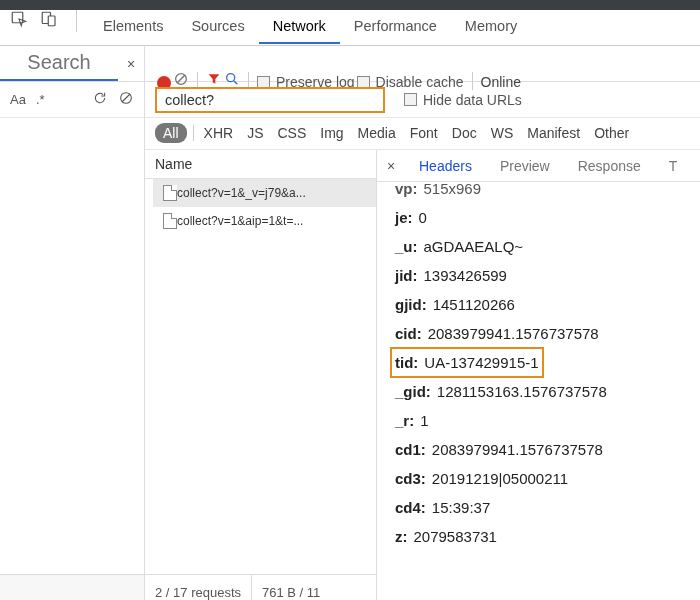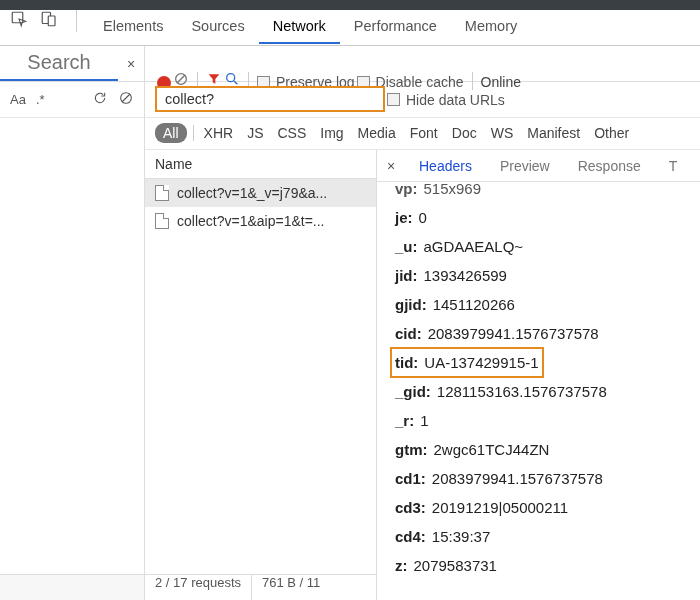--- a/index.html
+++ b/index.html
@@ -23,36 +23,36 @@
   .checkbox { width: 13px; height: 13px; border: 1px solid #888; background: #f2f2f2; }
   .inner { display: flex; height: calc(600px - 10px - 36px - 36px); }
   .searchcol {
     width: 145px; border-right: 1px solid #ddd;
     display: flex; flex-direction: column;
   }
   .search-opts { display: flex; align-items: center; gap: 10px; padding: 8px 10px; height: 36px; border-bottom: 1px solid #e7e7e7; color: #555; font-size: 13px; }
   .search-opts svg { width: 16px; height: 16px; stroke: #555; fill: none; stroke-width: 1.6; }
   .search-bottom { margin-top: auto; border-top: 1px solid #ddd; height: 26px; background: #f7f7f7; }
   .maincol { flex: 1; display: flex; flex-direction: column; min-width: 0; }
-  .filterrow { display: flex; gap: 2px; padding: 4px 10px; height: 36px; border-bottom: 1px solid #e7e7e7; }
+  .filterrow { display: flex; align-items: center; gap: 19px; padding: 4px 10px; height: 36px; border-bottom: 1px solid #e7e7e7; }
   .filter-input {
     width: 230px; height: 26px; border: 2px solid #e58a1f; padding: 0 8px;
     font-size: 14.5px; color: #333; outline: none;
   }
   .type-chips-row { display: flex; align-items: center; gap: 6px; padding: 4px 10px 6px; height: 32px; border-bottom: 1px solid #e7e7e7; font-size: 14px; color: #444; }
   .chip { padding: 2px 4px; cursor: pointer; }
   .chip.all { background: #777; color: #fff; border-radius: 9px; padding: 2px 8px; }
   .panes { display: flex; flex: 1; min-height: 0; }
   .reqlist { width: 232px; border-right: 1px solid #ddd; display: flex; flex-direction: column; min-width: 0; }
   .reqlist-head { padding: 6px 10px; border-bottom: 1px solid #e0e0e0; color: #333; font-size: 14px; }
-  .reqitem { display: flex; align-items: center; gap: 8px; padding: 6px 10px; font-size: 14px; color: #333; white-space: nowrap; overflow: hidden; text-overflow: ellipsis; cursor: pointer; }
+  .reqitem { display: flex; align-items: center; padding: 6px 10px; font-size: 12px; color: #333; white-space: nowrap; overflow: hidden; text-overflow: ellipsis; cursor: pointer; margin-left: 8px; }
   .reqitem.selected { background: #e9e9e9; }
   .file-icon { width: 14px; height: 16px; border: 1px solid #888; flex-shrink: 0; position: relative; background: #fff; }
   .file-icon::after { content: ""; position: absolute; right: -1px; top: -1px; width: 5px; height: 5px; background: #fff; border-left: 1px solid #888; border-bottom: 1px solid #888; }
-  .reqstatus { margin-top: auto; height: 26px; border-top: 1px solid #ddd; display: flex; align-items: flex-start; font-size: 13px; color: #555; }
+  .reqstatus { margin-top: auto; height: 26px; border-top: 1px solid #ddd; display: flex; align-items: flex-end; font-size: 13px; color: #555; }
   .reqstatus span { padding: 0 10px; }
   .reqstatus .sdiv { width: 1px; height: 100%; background: #ddd; }
   .detail { flex: 1; display: flex; flex-direction: column; min-width: 0; }
   .detail-tabs { display: flex; align-items: center; height: 32px; border-bottom: 1px solid #e0e0e0; }
   .detail-close { width: 28px; text-align: center; color: #555; cursor: pointer; }
   .dtab { padding: 6px 14px; font-size: 14px; color: #777; cursor: pointer; }
   .dtab.active { color: #1d4ed8; }
   .kvlist { padding: 2px 0 8px 18px; overflow: hidden; font-size: 15px; line-height: 1.4; position: relative; top: -10px; }
   .kv { display: flex; gap: 6px; padding: 4px 0; white-space: nowrap; }
   .kv .k { font-weight: 700; color: #222; }
@@ -230,24 +230,20 @@
             </div>
             <div class="kv">
               <span class="k">_gid:</span>
               <span class="v">1281153163.1576737578</span>
             </div>
             <div class="kv">
               <span class="k">_r:</span>
               <span class="v">1</span>
             </div>
             <div class="kv">
-              <span class="k">gtm:</span>
-              <span class="v">2wgc61TCJ44ZN</span>
-            </div>
-            <div class="kv">
               <span class="k">cd1:</span>
               <span class="v">2083979941.1576737578</span>
             </div>
             <div class="kv">
               <span class="k">cd3:</span>
               <span class="v">20191219|05000211</span>
             </div>
             <div class="kv">
               <span class="k">cd4:</span>
               <span class="v">15:39:37</span>

